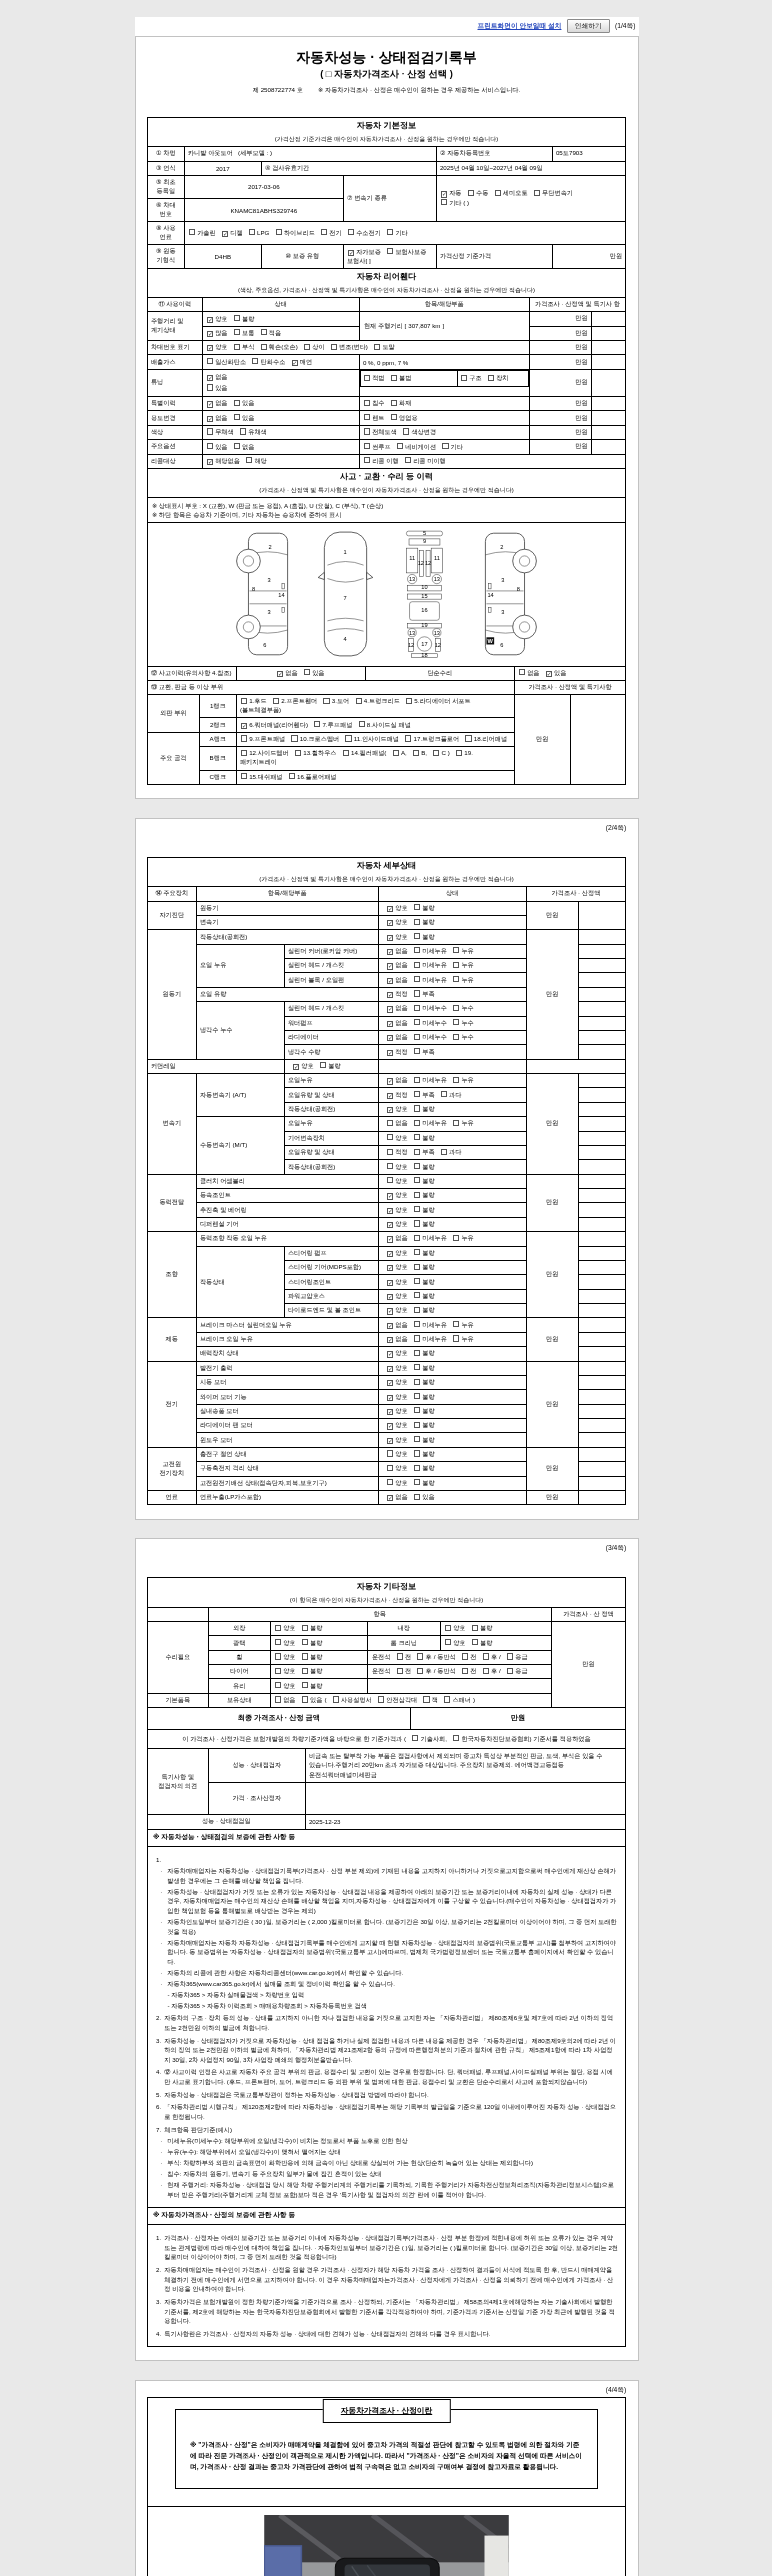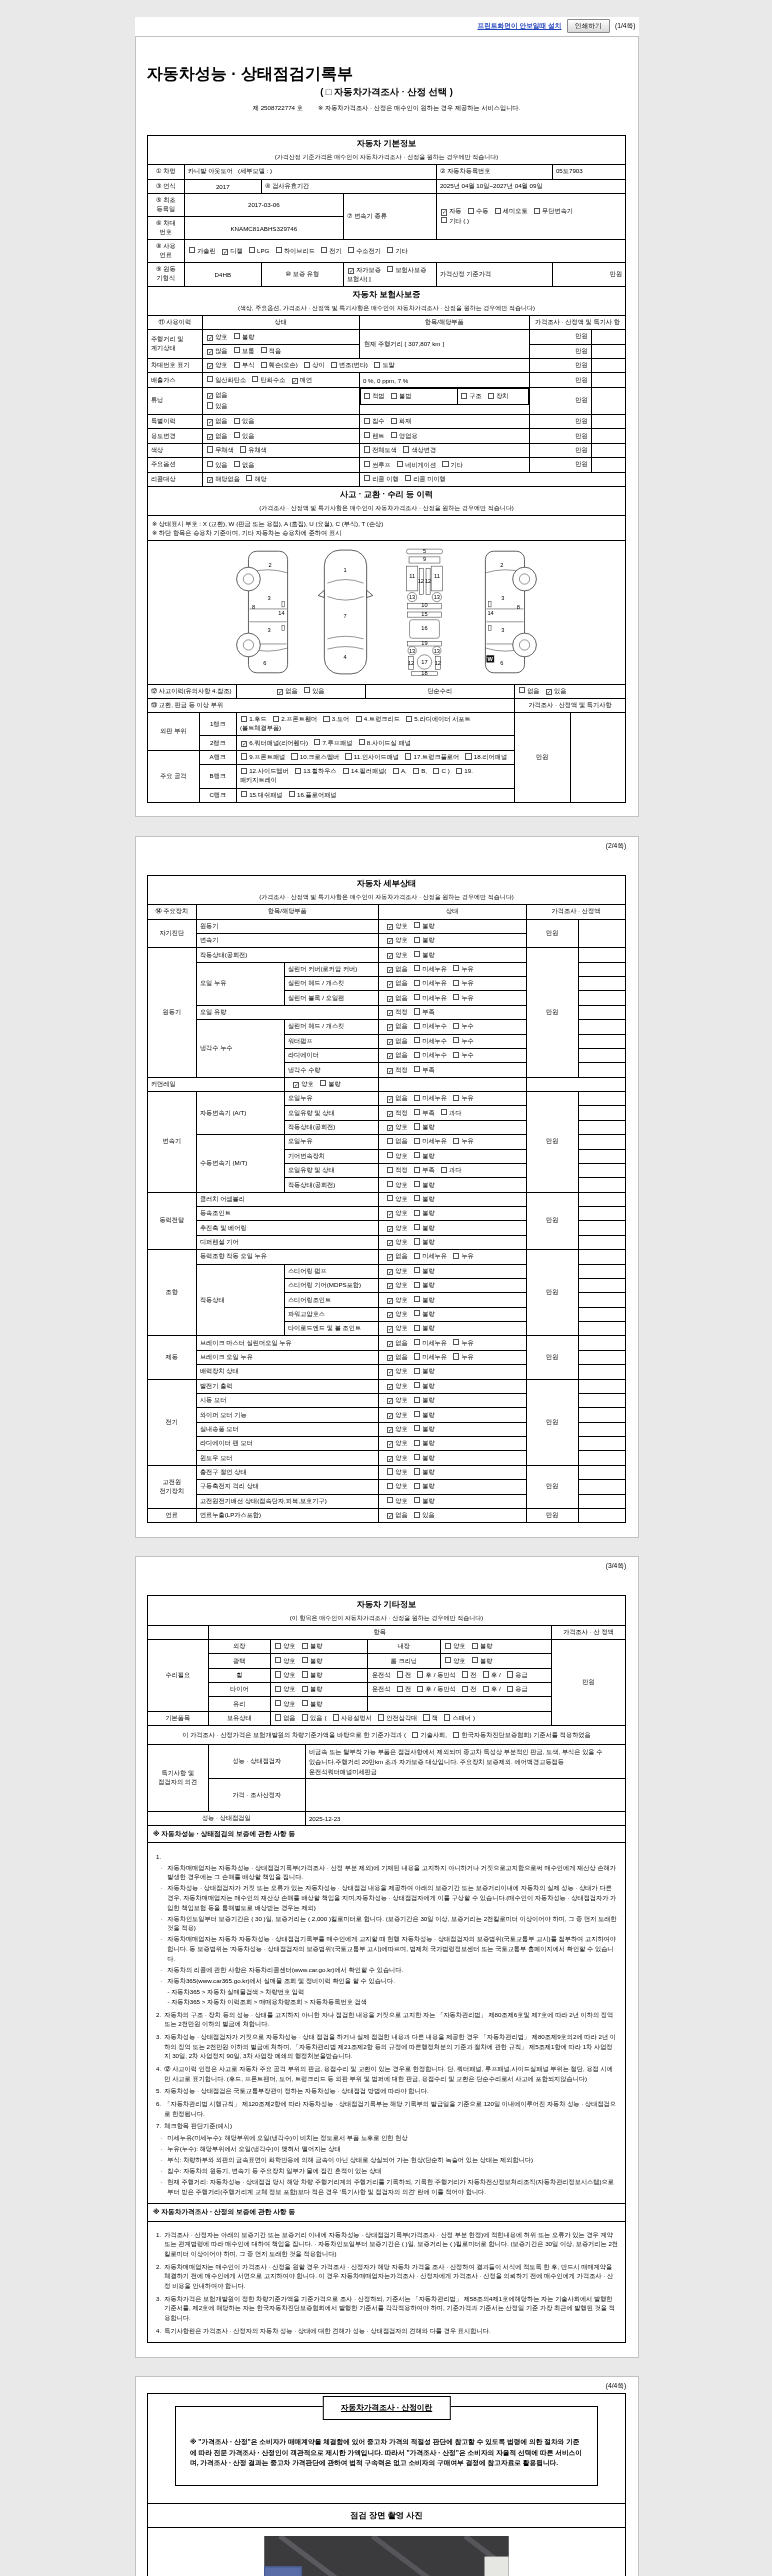--- a/index.html
+++ b/index.html
@@ -5,21 +5,21 @@
   html,body{margin:0;padding:0;}
   body{width:773px;height:2576px;overflow:hidden;background:#e9e9e9;
        font-family:"Liberation Sans","DejaVu Sans",sans-serif;color:#000;}
   .wrap{width:504px;margin:0 auto;}
   .toolbar{margin-top:16.5px;background:#fff;padding:2.6px 3.1px;display:flex;justify-content:flex-end;align-items:center;gap:5.2px;font-size:6.7px;}
   .toolbar a{color:#2244bb;font-weight:bold;text-decoration:underline;cursor:pointer;}
   .print-btn{border:0.5px solid #8a8a8a;background:linear-gradient(#fefefe,#d9d9d9);padding:1.5px 7.2px;font-size:6.7px;border-radius:1px;cursor:pointer;}
   .pagemark{font-size:6.7px;}
   .pagemark-in{ text-align:right;font-size:6.7px;padding:1px 0 2.1px;}
   .page{background:#fff;border:0.5px solid #c2c2c2;padding:4.1px 11.3px 13.4px;margin-bottom:18.5px;}
-  .doc-title{font-size:16px;font-weight:bold;margin:23px 0 1px;}
+  .doc-title{text-align:center;font-size:14px;font-weight:bold;margin:8px 0 1px;}
   .doc-sub{text-align:center;font-size:9.3px;font-weight:bold;margin-bottom:5.2px;}
   .doc-no{text-align:center;font-size:6.2px;margin:2.1px 0 8.2px;}
   .doc-no .no{margin-right:13.4px;}
   table.t{width:100%;border-collapse:collapse;border:1px solid #000;font-size:6.2px;table-layout:fixed;margin-top:22px;}
   table.t + table.t{margin-top:-1px;}
   .t td,.t th{border:0.5px solid #000;padding:2.1px 3.1px;vertical-align:middle;word-break:keep-all;}
   .sech{text-align:center;font-weight:bold;font-size:8.2px;padding:4.1px 2.1px 1px;border-bottom:none!important;}
   .secsub{text-align:center;font-size:6px;padding:0 2.1px 3.6px;border-top:none!important;}
   .c{text-align:center;}
   .b{font-weight:bold;}
@@ -147,21 +147,21 @@
     <table class="t">
       <colgroup>
           <col style="width:55px">
           <col style="width:157px">
           <col style="width:170px">
           <col style="width:62px">
           <col>
         </colgroup>
       <tbody>
           <tr>
-            <td colspan="5" class="sech">자동차 보험사보증</td>
+            <td colspan="5" class="sech">자동차 리어휀다</td>
           </tr>
       <tr>
             <td colspan="5" class="secsub">(색상, 주요옵션, 가격조사 · 산정액 및 특기사항은 매수인이 자동차가격조사 · 산정을 원하는 경우에만 적습니다)</td>
           </tr>
       <tr>
         <td class="c">⑪ 사용이력</td>
         <td class="c">상태</td>
         <td class="c">항목/해당부품</td>
         <td colspan="2" class="c">가격조사 · 산정액 및 특기사
 항</td>
@@ -812,20 +812,24 @@
       </tr>
     </tbody>
       </table>
 
     <table class="t">
       <colgroup>
           <col style="width:55%">
           <col>
         </colgroup>
       <tbody>
+          <tr>
+        <td class="c b" style="font-size:7.2px;padding:5.2px 2.1px;">최종 가격조사 · 산정 금액</td>
+        <td class="c b" style="font-size:7.2px;">만원</td>
+      </tr>
       <tr>
         <td colspan="2" class="c" style="padding:4.1px 5.2px;line-height:1.6;">
           <div class="checks"><span class="ct">이 가격조사 · 산정가격은 보험개발원의 차량기준가액을 바탕으로 한 기준가격과 (</span><span class="cb"></span><span class="cl">기술사회,</span><span class="cb"></span><span class="cl">한국자동차진단보증협회) 기준서를 적용하였음</span></div>
         </td>
       </tr>
     </tbody>
       </table>
 
     <table class="t opin">
       <colgroup>
@@ -962,21 +966,20 @@
   <div class="page">
     <div class="pagemark-in">(4/4쪽)</div>
 
     <div style="border:1px solid #000;padding:2.1px 6.2px 17.5px;">
       <div class="center-box">
         <div class="ttl">자동차가격조사 · 산정이란</div>
         <div class="txt">※ "가격조사 · 산정"은 소비자가 매매계약을 체결함에 있어 중고차 가격의 적절성 판단에 참고할 수 있도록 법령에 의한 절차와 기준에 따라 전문 가격조사 · 산정인이 객관적으로 제시한 가액입니다. 따라서 "가격조사 · 산정"은 소비자의 자율적 선택에 따른 서비스이며, 가격조사 · 산정 결과는 중고차 가격판단에 관하여 법적 구속력은 없고 소비자의 구매여부 결정에 참고자료로 활용됩니다.</div>
       </div>
     </div>
 
-    <div class="photo-title">점검 장면 촬영 사진</div>
 
     <div class="photo-area">
 
       <svg width="245" height="179" viewBox="0 0 475 348">
         <rect width="475" height="348" fill="#97999b"></rect>
         <rect width="475" height="92" fill="#3b3b3e"></rect>
         <line x1="30" y1="0" x2="150" y2="90" stroke="#5a5a5e" stroke-width="10"></line>
         <line x1="210" y1="0" x2="330" y2="90" stroke="#55555a" stroke-width="10"></line>
         <line x1="390" y1="0" x2="475" y2="64" stroke="#55555a" stroke-width="10"></line>
         <rect x="0" y="60" width="72" height="240" fill="#5a6da8"></rect>

